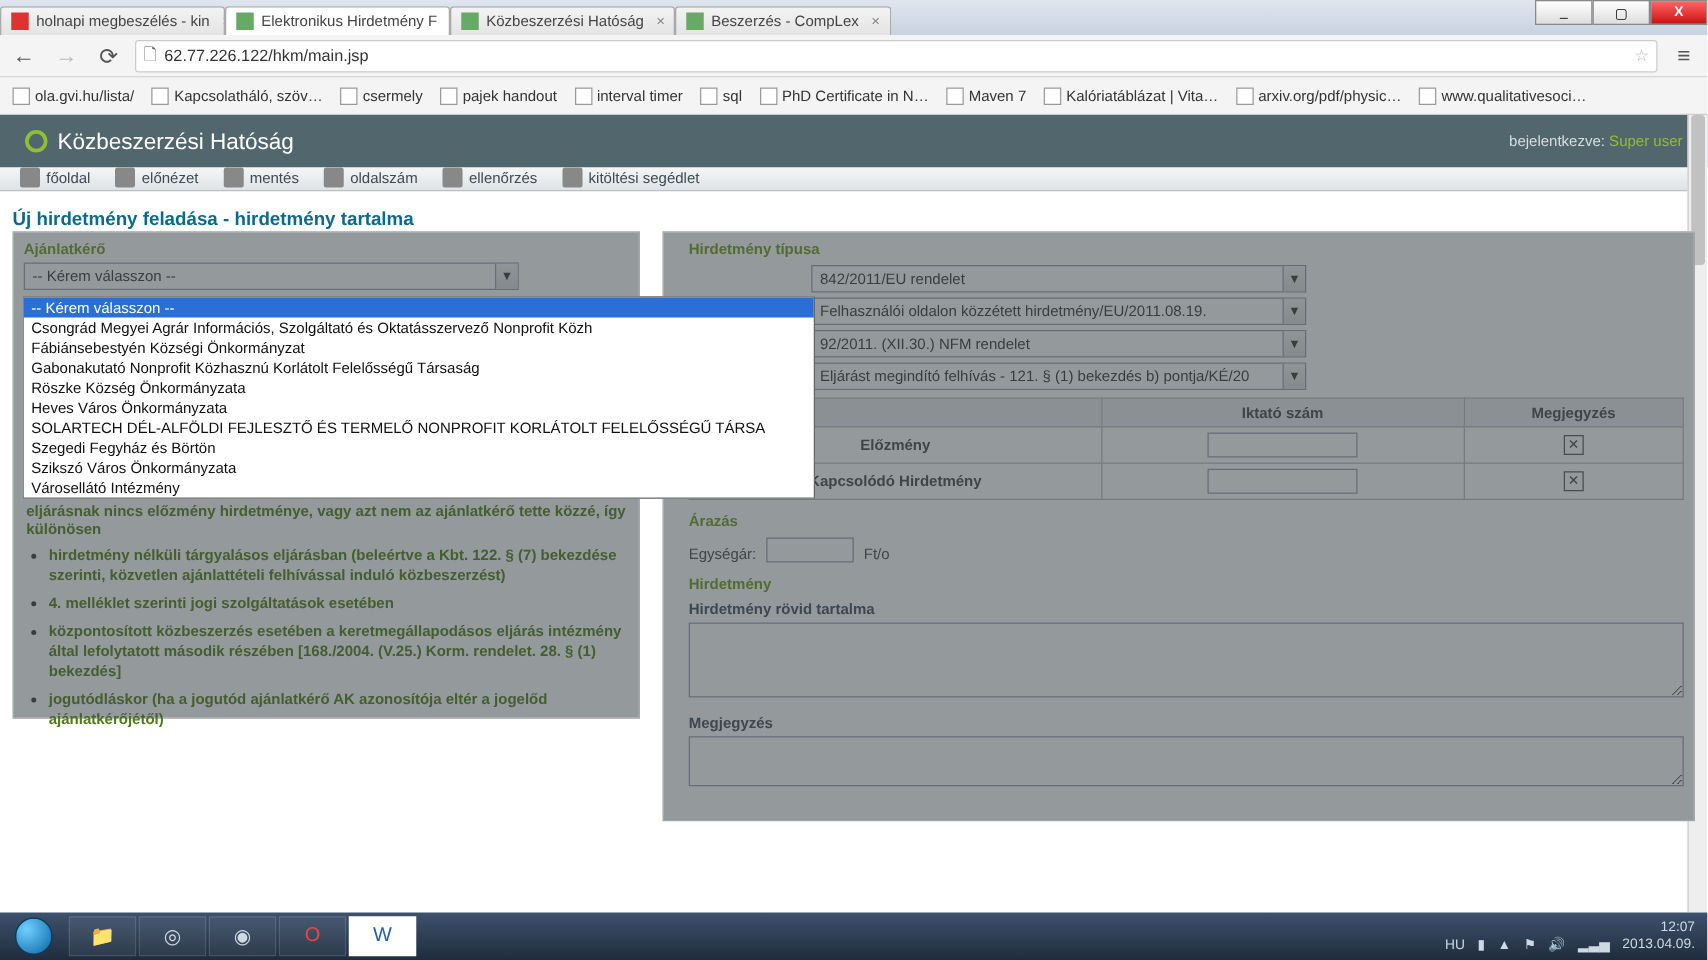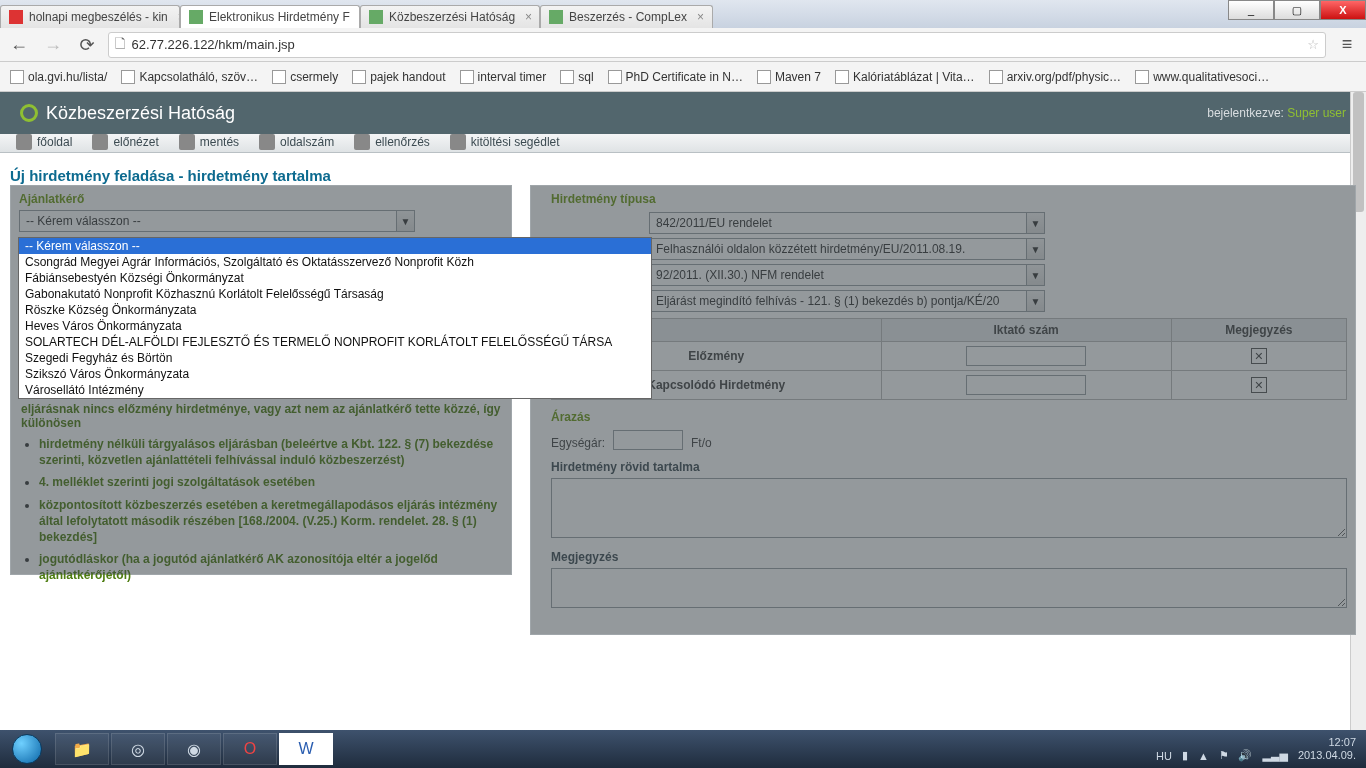--- a/index.html
+++ b/index.html
@@ -304,20 +304,21 @@
         <div class="section">
           <div class="sec-title">Árazás</div>
           <div class="field-row">
             <span>Egységár:</span>
             <input type="text" class="mini-input" style="width: 70px;">
             <span>Ft/o</span>
           </div>
         </div>
 
         <div class="section">
+          <div class="sec-title">Hirdetmény</div>
           <div style="font-size:12px;font-weight:bold;color:#3c4b52;margin-bottom:4px;">Hirdetmény rövid tartalma</div>
           <textarea class="txtarea" style=""></textarea>
           <div style="font-size:12px;font-weight:bold;color:#3c4b52;margin:8px 0 4px;">Megjegyzés</div>
           <textarea class="txtarea" style="height: 40px;"></textarea>
         </div>
 
         <div class="dim"></div>
       </div>
     </div>
   </div>

